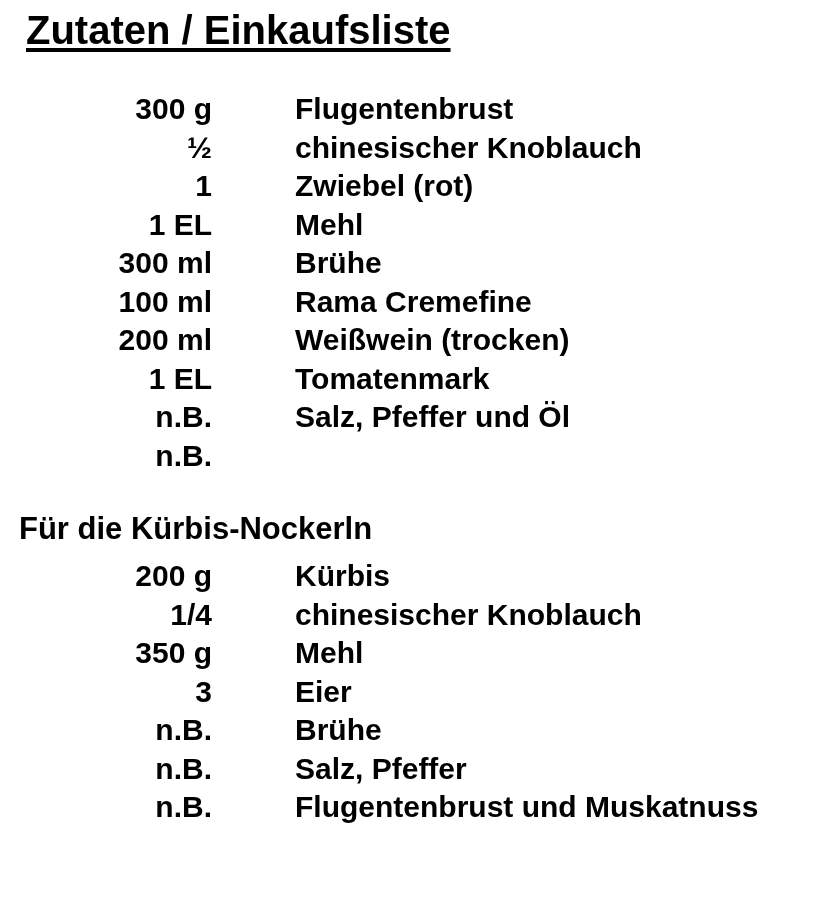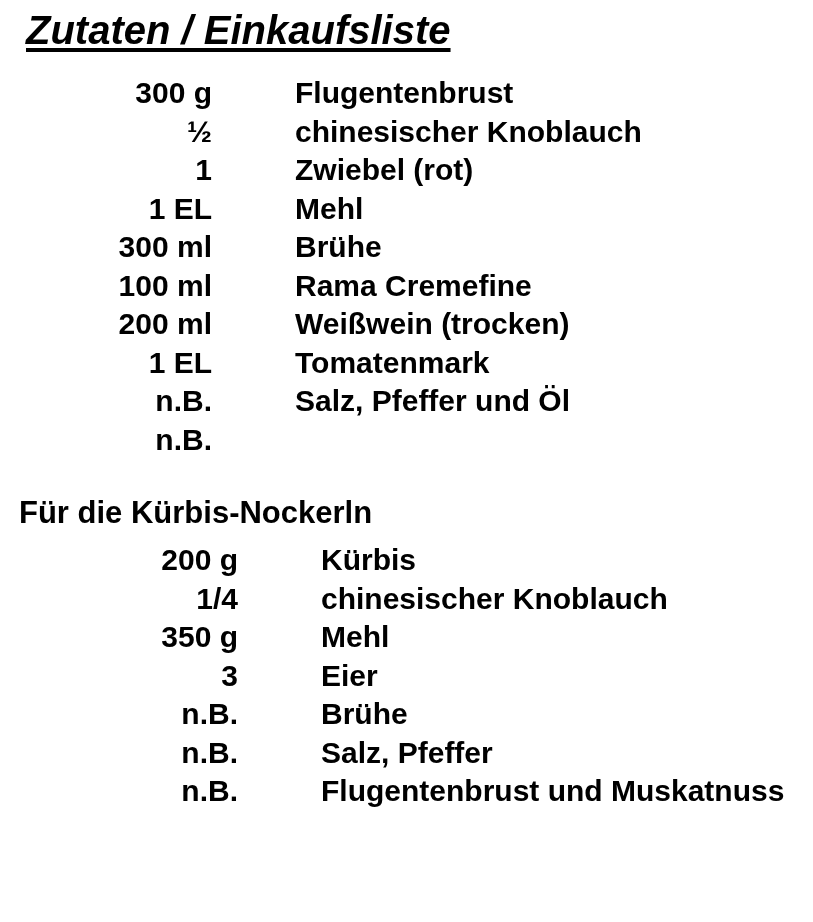--- a/index.html
+++ b/index.html
@@ -20,37 +20,35 @@
     width: 813px;
     height: 922px;
     padding-top: 8px;
     box-sizing: border-box;
   }
   .title {
     margin: 0 0 0 26px;
     font-size: 40px;
     line-height: 44px;
     font-weight: bold;
-    font-style: italic;
   }
   .title-line1 {
     display: inline-block;
     text-decoration: underline;
     text-decoration-thickness: 4px;
     text-underline-offset: 4px;
   }
   .title-line2 {
     display: block;
   }
   .ingredient-list {
-    margin-top: 22px;
+    margin-top: 38px;
   }
   .ingredient-list.second {
     margin-top: 9px;
-    padding-left: 26px;
   }
   .row {
     display: grid;
     grid-template-columns: 212px 1fr;
     font-size: 30px;
     line-height: 38.5px;
   }
   .qty {
     text-align: right;
     white-space: pre;

